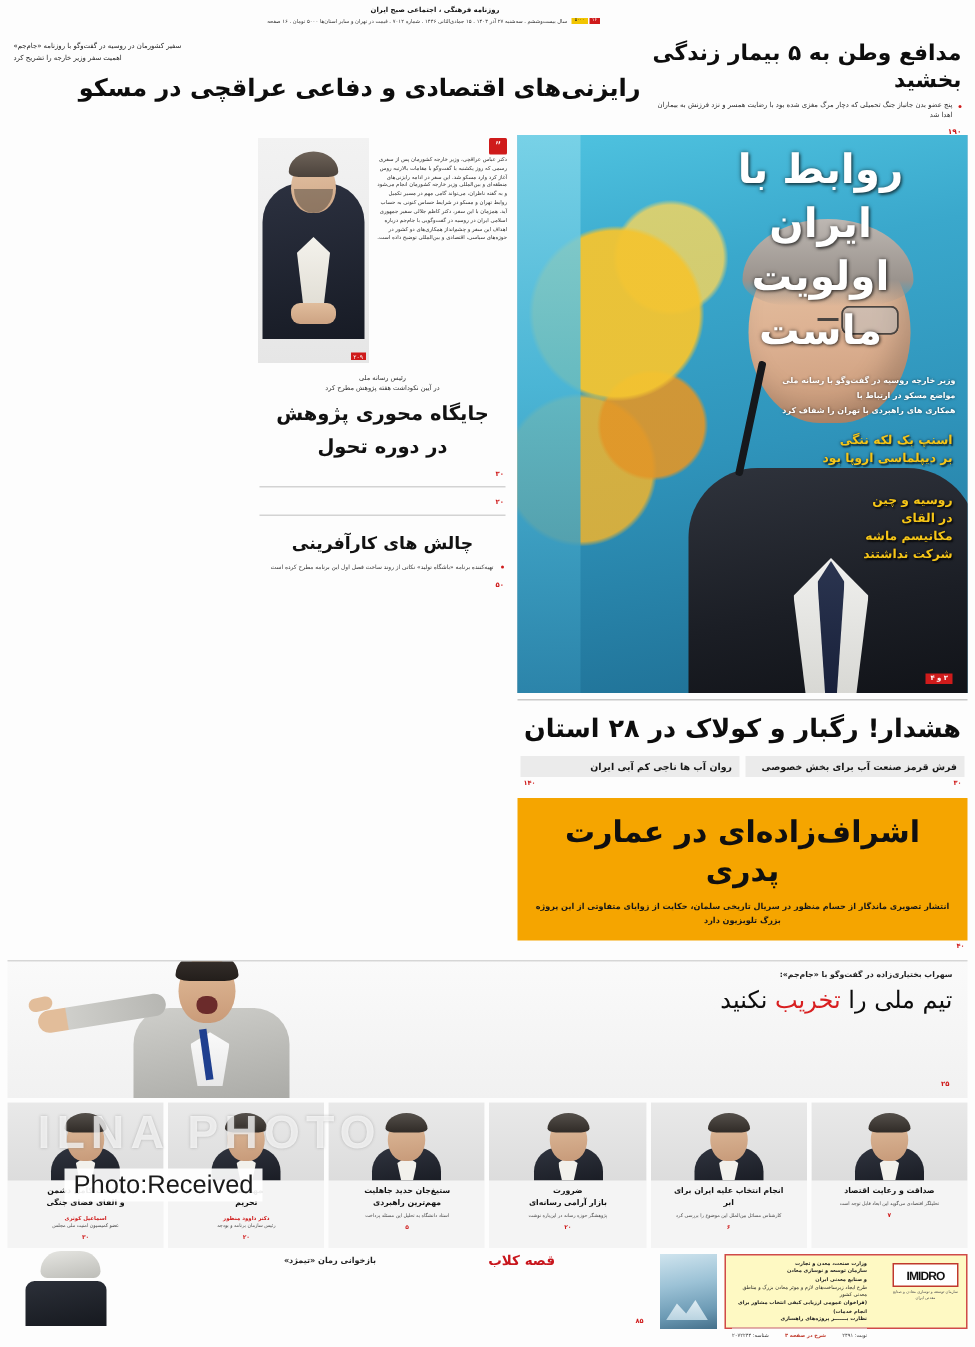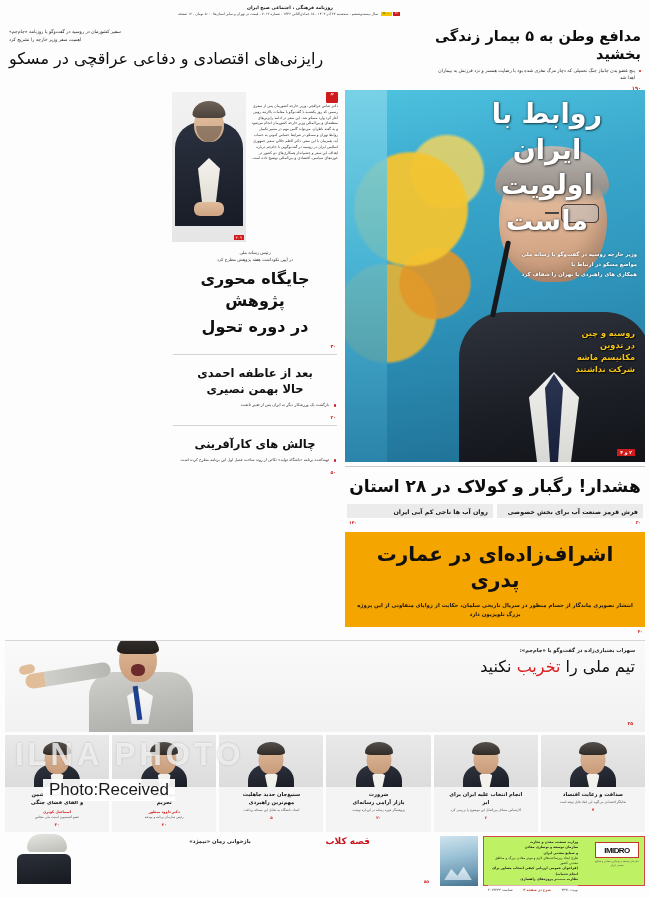--- a/index.html
+++ b/index.html
@@ -133,24 +133,24 @@
     direction: rtl;
   }
   .head-left .kicker {
     font-size: 4.6px;
     color: #222;
     line-height: 1.7;
     text-align: left;
   }
   .head-left h1 {
     font-size: 16px;
-    font-weight: normal;
+    font-weight: bold;
     color: #0d0d0d;
     line-height: 1.3;
-    text-align: left;
+    text-align: right;
     margin-top: 5px;
     letter-spacing: -0.2px;
   }
 
   
   .body-row {
     display: flex;
     flex-direction: row;
     gap: 5px;
     margin-top: 2px;
@@ -358,21 +358,21 @@
   .side-article-head {
     text-align: center;
     padding: 7px 6px 3px 6px;
   }
   .side-article-head .kicker {
     font-size: 4.4px;
     color: #333;
     line-height: 1.7;
   }
   .side-article-head h3 {
-    font-size: 16px;
+    font-size: 13px;
     font-weight: bold;
     color: #111;
     line-height: 1.38;
     margin-top: 4px;
   }
   .side-pagenum {
     font-size: 4.6px; color:#cf1b1b; font-weight:bold;
     text-align:right; padding: 3px 4px 0 0;
   }
   .hrule { height:1px; background:#d3d3d3; margin: 5px 3px; }
@@ -596,21 +596,21 @@
     margin-top: 1px;
     padding: 0 2px;
   }
   .th-page {
     font-size: 4px; color:#cf1b1b; font-weight:bold;
     text-align:center; margin-top:2px;
   }
 
   .watermark {
     position: absolute;
-    left: 10px; top: 2px;
+    left: 20px; top: 2px;
     font-size: 31px;
     font-weight: bold;
     color: rgba(255,255,255,.72);
     letter-spacing: 4px;
     font-family: "Liberation Sans", sans-serif;
     pointer-events: none;
     z-index: 6;
     text-shadow: 0 0 2px rgba(120,120,120,.45);
   }
   .photo-received {
@@ -631,21 +631,21 @@
     margin-top: 4px;
     height: 50px;
   }
   .ad-box {
     width: 162px;
     border: 1px solid #d04a4a;
     display: flex;
     flex-direction: row-reverse;
     padding: 3px 4px;
     gap: 16px;
-    background:#bef264;
+    background:#fef9c3;
   }
   .ad-text {
     flex: 1;
     text-align: right;
     font-size: 3.4px;
     color: #1e1e1e;
     line-height: 1.55;
   }
   .ad-text .b { font-weight: bold; }
   .ad-foot {
@@ -779,23 +779,27 @@
         <div class="p-mic"></div>
 
         <div class="lead-text">
           <h2>روابط با ایران</h2>
           <h2>اولویت ماست</h2>
           <div class="lead-sub">وزیر خارجه روسیه در گفت‌وگو با رسانه ملی</div>
           <div class="lead-sub" style="margin-top:0">مواضع مسکو در ارتباط با</div>
           <div class="lead-sub" style="margin-top:0">همکاری های راهبردی با تهران را شفاف کرد</div>
         </div>
 
+        <div class="lead-yellow ly1">
+          <p>اسنپ بک لکه ننگی</p>
+          <p>بر دیپلماسی اروپا بود</p>
+        </div>
         <div class="lead-yellow ly2">
           <p>روسیه و چین</p>
-          <p>در تدوین</p>
+          <p>در القای</p>
           <p>مکانیسم ماشه</p>
           <p>شرکت نداشتند</p>
         </div>
 
         <div class="lead-pagenum">۲ و ۴</div>
       </div>
 
       <div class="sep-line"></div>
 
       <div class="weather-head">
@@ -841,25 +845,20 @@
       <div class="side-article-head">
         <div class="kicker">رئیس رسانه ملی</div>
         <div class="kicker">در آیین نکوداشت هفته پژوهش مطرح کرد</div>
         <h3>جایگاه محوری پژوهش</h3>
         <h3>در دوره تحول</h3>
       </div>
       <div class="side-pagenum">۳۰</div>
 
       <div class="hrule"></div>
 
-      <div class="side-brief">
-        <h3>بعد از عاطفه احمدی</h3>
-        <h3>حالا بهمن نصیری</h3>
-        <div class="dek">بازگشت یک ورزشکار دیگر به ایران پس از تغییر تابعیت</div>
-      </div>
       <div class="side-pagenum">۲۰</div>
 
       <div class="hrule"></div>
 
       <div class="side-brief">
         <h3>چالش های کارآفرینی</h3>
         <div class="dek">تهیه‌کننده برنامه «باشگاه تولید» نکاتی از روند ساخت فصل اول این برنامه مطرح کرده است</div>
       </div>
       <div class="side-pagenum">۵۰</div>
 

